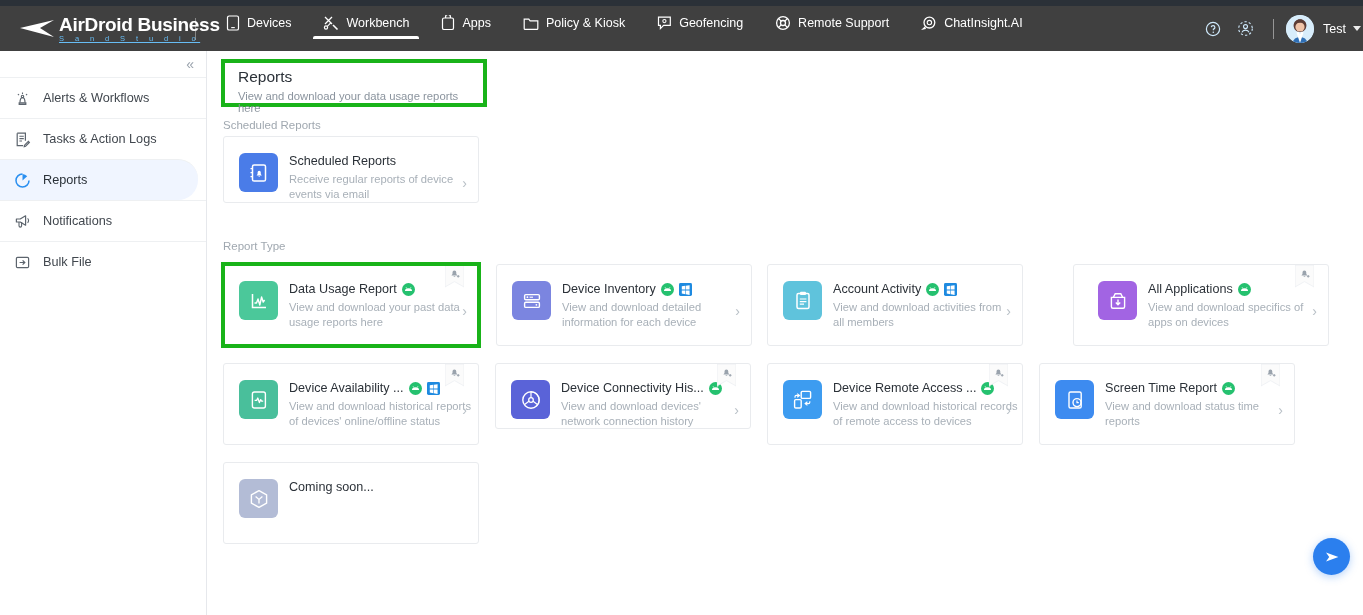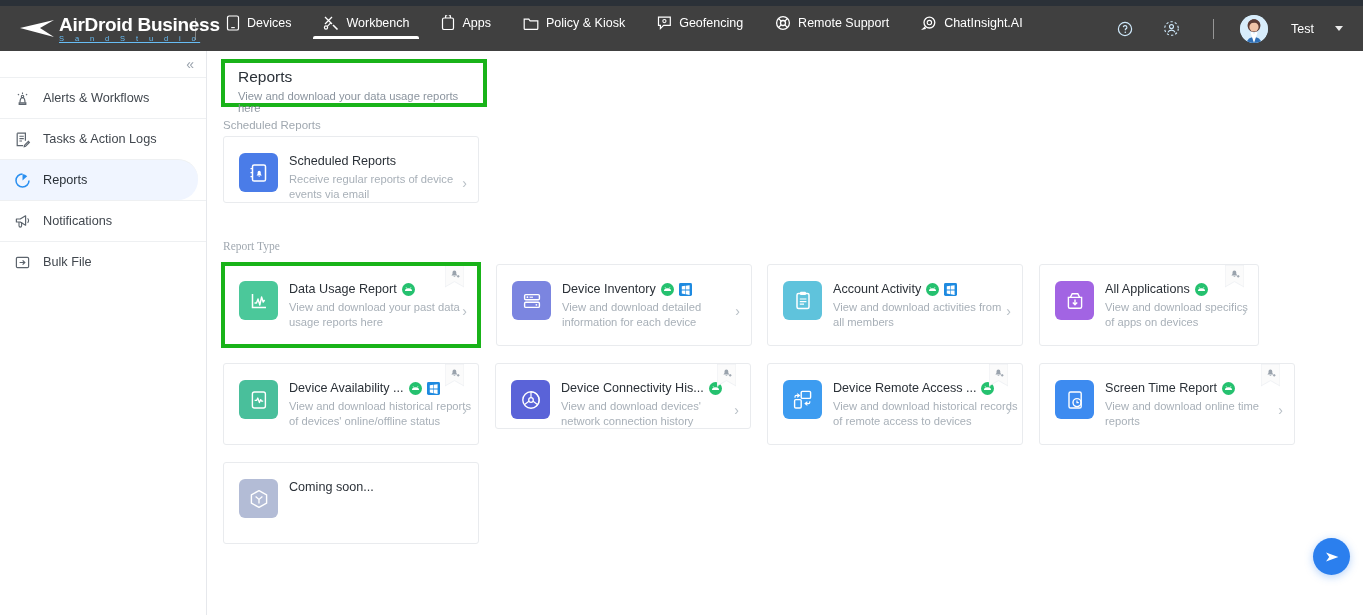--- a/index.html
+++ b/index.html
@@ -44,22 +44,22 @@
     padding: 0 16px; color: #fff; font-size: 12.5px; cursor: pointer;
     position: relative; white-space: nowrap;
   }
   .navitem.active::after {
     content: ""; position: absolute; left: 6px; right: 6px; bottom: 0;
     height: 3px; background: #fff; border-radius: 2px 2px 0 0;
   }
   .navitem svg { display: block; }
 
   .topright {
-    margin-left: auto; display: flex; align-items: center; gap: 14px;
-    padding-right: 20px; height: 45px;
+    margin-left: auto; display: flex; align-items: center; gap: 0;
+    padding-right: 2px; height: 45px;
   }
   .icon-btn {
     width: 32px; height: 32px; display: flex; align-items: center;
     justify-content: center; cursor: pointer;
   }
   .right-sep { width: 1px; height: 20px; background: rgba(255,255,255,.45); margin: 0 12px; }
   .avatar {
     width: 28px; height: 28px; border-radius: 50%; overflow: hidden;
     background: #cfe9fb; flex: none; position: relative;
   }
@@ -349,21 +349,21 @@
       <div class="card-text">
         <div class="card-title-row">
           <span class="card-title">Scheduled Reports</span>
         </div>
         <div class="card-desc">Receive regular reports of device events via email</div>
       </div>
     </div>
     <span class="chev">›</span>
   </div>
 
-  <div class="section-label" style="left:15px; top:189px;font-family:Liberation Serif, serif;">Report Type</div>
+  <div class="section-label" style="left:15px; top:189px;">Report Type</div>
 
   <div class="card" style="left:15px; top:213px; width:256px; height:82px;">
     <div class="card-inner">
       <div class="tile" style="background:#4bc89a;">
         <svg width="22" height="22" viewBox="0 0 22 22">
           <path d="M4.5 4 v13.5 h13.5" fill="none" stroke="#fff" stroke-width="1.5"></path>
           <path d="M6.5 13 l2-0 1.5-4 1.8 6 1.8-8 1.6 5 1.4-2" fill="none" stroke="#fff" stroke-width="1.4" stroke-linejoin="round"></path>
         </svg>
       </div>
       <div class="card-text">
@@ -439,21 +439,21 @@
             <rect width="14" height="14" rx="1.6" fill="#1e8ae0"></rect>
             <path d="M3 3.6 l3.8-.6 v4 H3 Z M7.4 2.9 l4-.6 v4.6 h-4 Z M3 8 h3.8 v4 L3 11.4 Z M7.4 8 h4 v4.8 l-4-.6 Z" fill="#fff"></path>
           </svg>
         </div>
         <div class="card-desc" style="max-width:180px;">View and download activities from all members</div>
       </div>
     </div>
     <span class="chev">›</span>
   </div>
 
-  <div class="card" style="left:831px; top:213px; width:220px; height:82px;">
+  <div class="card" style="left:865px; top:213px; width:256px; height:82px;padding-left:9px;">
     <div class="card-inner">
       <div class="tile" style="background:#a264e3;">
         <svg width="22" height="22" viewBox="0 0 22 22">
           <path d="M4.4 7.4 h13.2 v9.4 a1.5 1.5 0 0 1 -1.5 1.5 H5.9 a1.5 1.5 0 0 1 -1.5 -1.5 Z" fill="none" stroke="#fff" stroke-width="1.4"></path>
           <path d="M6.4 7.4 L8.2 3.8 h5.6 l1.8 3.6" fill="none" stroke="#fff" stroke-width="1.4"></path>
           <path d="M11 9.6 v5 M8.8 12.6 L11 14.8 L13.2 12.6" fill="none" stroke="#fff" stroke-width="1.4"></path>
         </svg>
       </div>
       <div class="card-text">
         <div class="card-title-row">
@@ -584,21 +584,21 @@
       </div>
       <div class="card-text">
         <div class="card-title-row">
           <span class="card-title">Screen Time Report</span>
           <svg class="badge-android" viewBox="0 0 14 14">
             <circle cx="7" cy="7" r="7" fill="#25c16f"></circle>
             <path d="M3.2 8.6 a3.8 3 0 0 1 7.6 0 Z" fill="#fff"></path>
             <path d="M4.4 4.6 L5.2 5.9 M9.6 4.6 L8.8 5.9" stroke="#fff" stroke-width="0.8"></path>
           </svg>
         </div>
-        <div class="card-desc" style="max-width:195px;">View and download online time reports</div>
+        <div class="card-desc" style="max-width:195px;">View and download status time reports</div>
       </div>
     </div>
     <span class="chev">›</span>
     <svg class="bell-flag" viewBox="0 0 19 23">
       <path d="M0 0 h19 v22 l-9.5-5.4 L0 22 Z" fill="#fbfbfb" stroke="#eceff2" stroke-width="0.8"></path>
       <path d="M6.4 10.6 h6 l-1.1-1.5 V7.4 a1.9 1.9 0 0 0 -3.8 0 v1.7 Z" fill="#9aa3ad"></path>
       <path d="M8.4 11.3 a1.1 1.1 0 0 0 2.1 0 Z" fill="#9aa3ad"></path>
       <path d="M13.2 10 v2.6 M11.9 11.3 h2.6" stroke="#9aa3ad" stroke-width="1"></path>
     </svg>
   </div>

